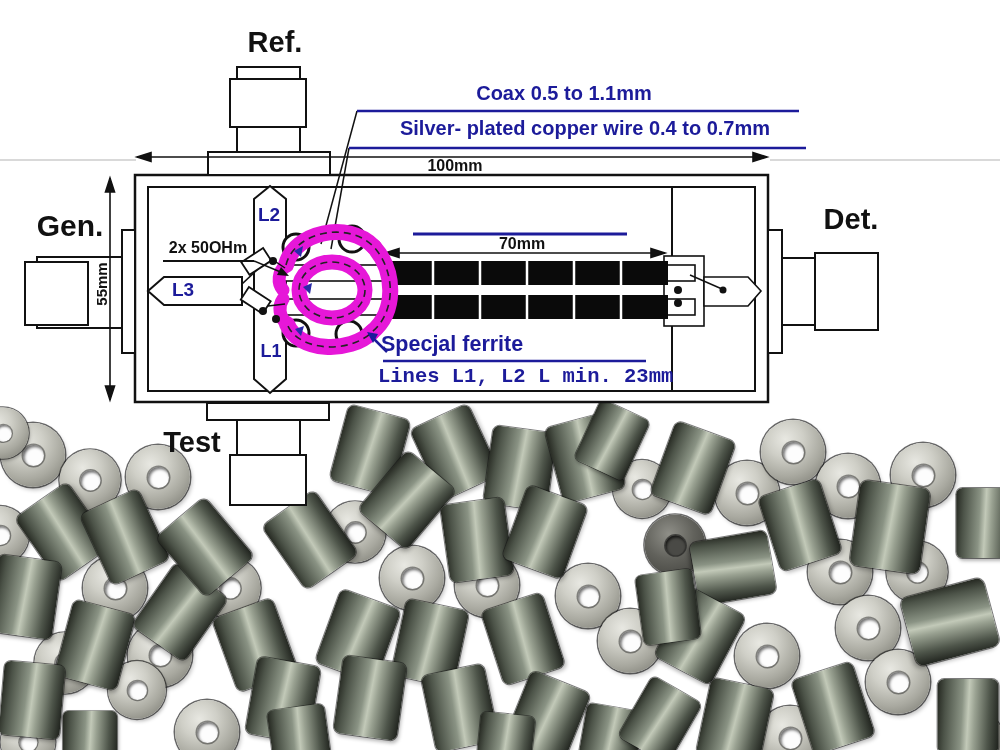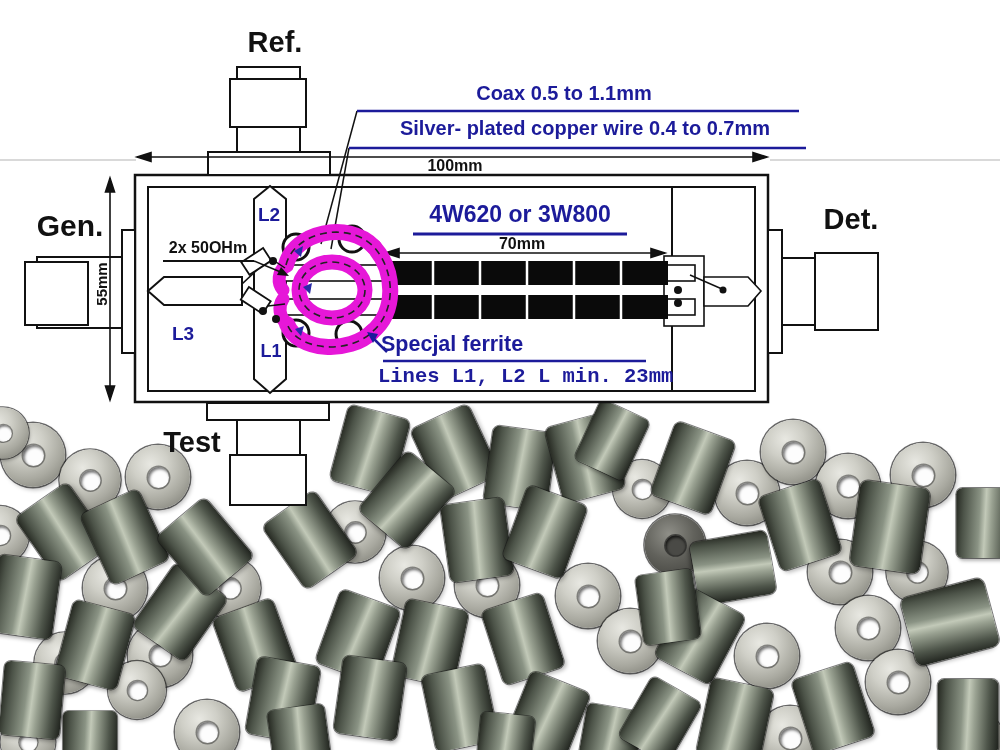--- a/index.html
+++ b/index.html
@@ -337,27 +337,26 @@
 
   <div id="labels">
 
     <div class="lbl center" style="left:275px;top:27px;font-size:29px;">Ref.</div>
     <div class="lbl center" style="left:70px;top:210px;font-size:30px;">Gen.</div>
     <div class="lbl center" style="left:851px;top:204px;font-size:29px;">Det.</div>
     <div class="lbl center" style="left:192px;top:427px;font-size:29px;">Test</div>
 
     <div class="lbl blue center" style="left:564px;top:83px;font-size:20px;text-align:right;">Coax 0.5 to 1.1mm</div>
     <div class="lbl blue center" style="left:585px;top:118px;font-size:20px;">Silver- plated copper wire 0.4 to 0.7mm</div>
-    <div class="lbl blue center" style="left:520px;top:202px;font-size:23px;">4W620 or 3W800</div>
     <div class="lbl blue" style="left:381px;top:333px;font-size:21.5px;">Specjal ferrite</div>
     <div class="lbl blue" style="left:378px;top:366px;font-size:20.5px;font-family:Liberation Mono, monospace;">Lines L1, L2 L min. 23mm</div>
     <div class="lbl center" style="left:208px;top:240px;font-size:16px;">2x 50OHm</div>
 
     <div class="lbl center" style="left:455px;top:158px;font-size:16px;">100mm</div>
     <div class="lbl center" style="left:522px;top:236px;font-size:16px;">70mm</div>
     <div class="lbl rot" style="left:102px;top:284px;font-size:15px;">55mm</div>
 
     <div class="lbl blue center" style="left:269px;top:205px;font-size:19px;">L2</div>
     <div class="lbl blue center" style="left:271px;top:342px;font-size:18px;">L1</div>
-    <div class="lbl blue center" style="left:183px;top:280px;font-size:19px;margin-top:44px;">L3</div>
+    <div class="lbl blue center" style="left:183px;top:280px;font-size:19px;">L3</div>
   </div>
 
 </div>
 
 </body></html>

